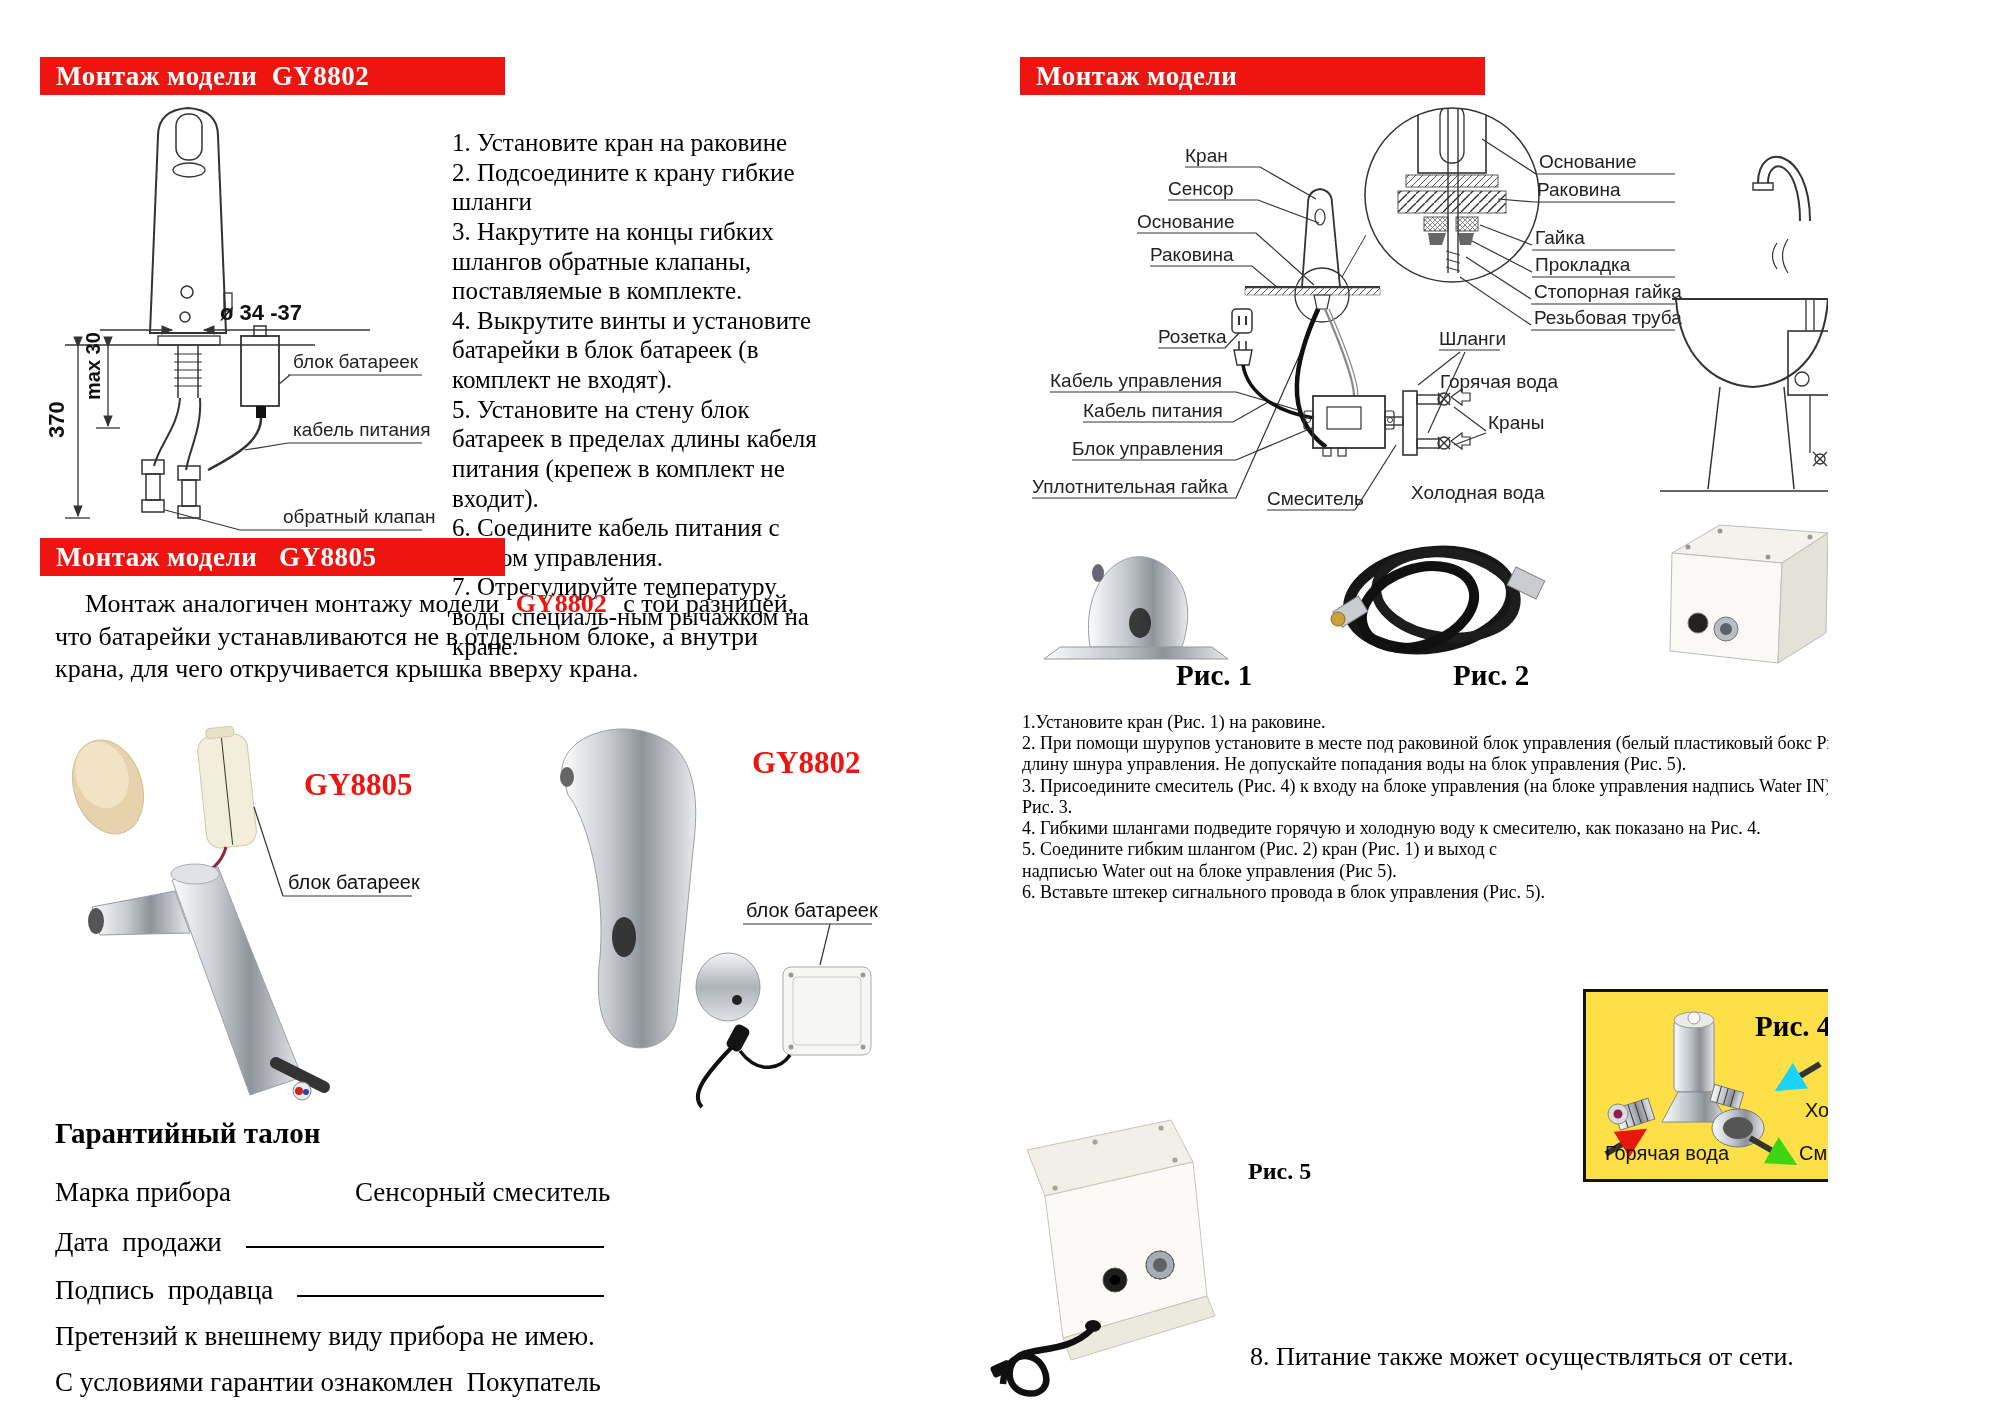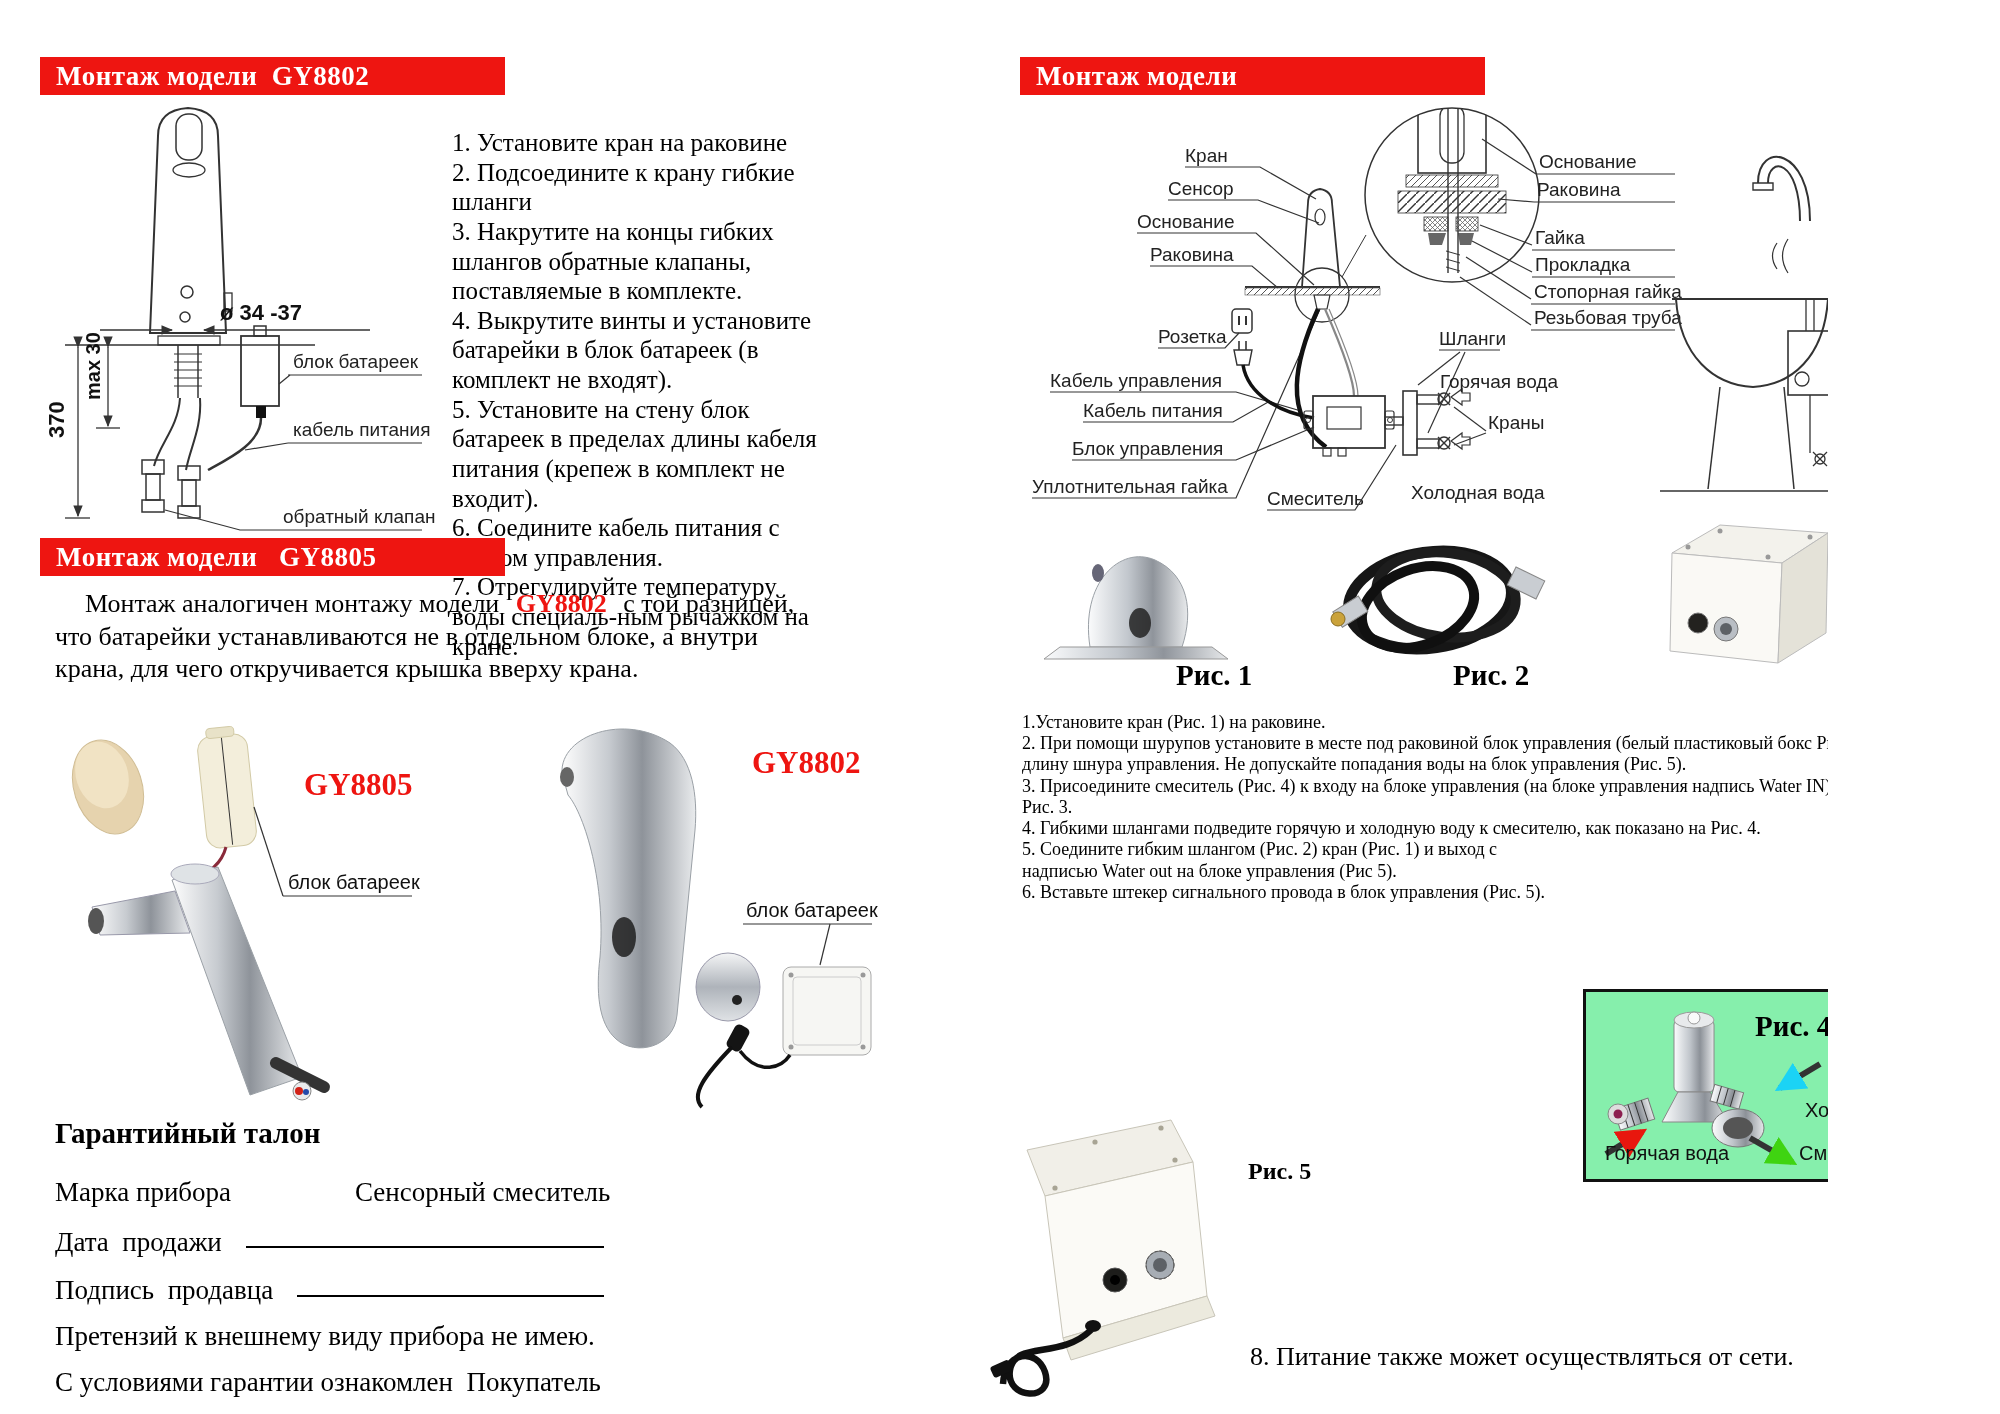--- a/index.html
+++ b/index.html
@@ -13,21 +13,21 @@
   .rsteps p{margin:0;font-size:18px;line-height:1.18;}
   .para{font-size:26px;line-height:1.25;text-indent:30px;}
   .red{color:#ee1511;font-weight:bold;}
   .wline{position:absolute;border-bottom:2px solid #000;height:2px;}
   .wtxt{position:absolute;font-size:27px;white-space:pre;margin-top:9px;}
   .caption{font-family:"Liberation Serif",serif;font-weight:bold;font-size:29px;}
   .dlab{font-family:"Liberation Sans",sans-serif;font-size:19px;fill:#222;}
   .dlab2{font-family:"Liberation Sans",sans-serif;font-size:20px;fill:#111;}
   .dim{font-family:"Liberation Sans",sans-serif;font-size:22px;font-weight:bold;fill:#111;}
   .redsvg{fill:#ee1511;font-weight:bold;font-size:31px;font-family:"Liberation Serif",serif;}
-  .figbox{position:absolute;border:3px solid #111;background:#86efac;}
+  .figbox{position:absolute;border:3px solid #111;background:#fde047;}
   .fig5txt{position:absolute;font-size:26px;line-height:1.55;text-align:justify;}
   svg{display:block;}
   svg line,svg path.ln,svg polyline,svg rect.ln,svg circle.ln,svg ellipse.ln{stroke:#333;fill:none;}
 </style>
 </head>
 <body>
 
 <div class="page">
 
   <div class="banner" style="left:40px;top:57px;">Монтаж модели  GY8802</div>

